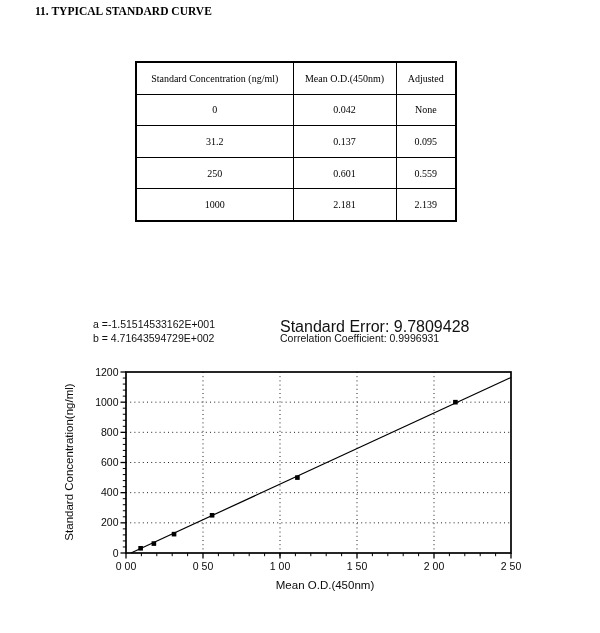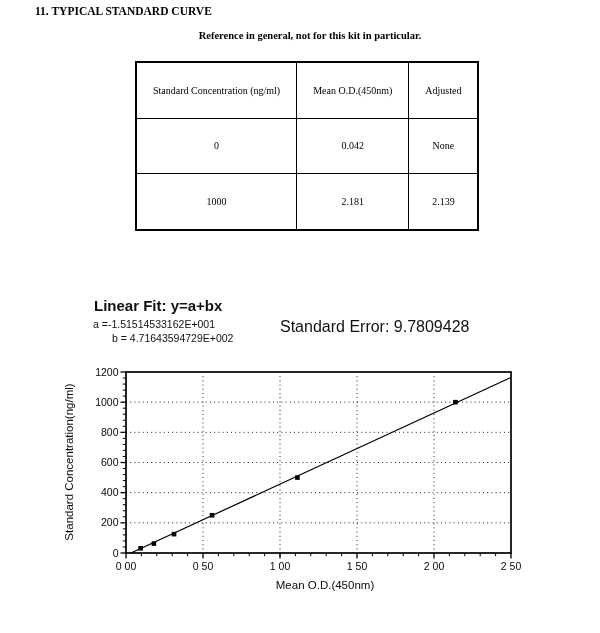--- a/index.html
+++ b/index.html
@@ -15,48 +15,47 @@
   .doc-subtitle {
     position:absolute; left:310px; top:30px; transform:translateX(-50%);
     font-size:10.5px; font-weight:bold; white-space:nowrap;
   }
   table.standards {
     position:absolute; left:135px; top:61px;
     border-collapse:collapse; table-layout:fixed;
     border:2px solid #000; font-size:10px; text-align:center;
   }
   table.standards th, table.standards td {
-    border:1px solid #000; padding:16px; height:22.6px;
+    border:1px solid #000; padding:4px; height:22.6px;
     font-weight:normal; overflow:hidden; white-space:nowrap;
   }
   .col1 { width:157px; } .col2 { width:103px; } .col3 { width:60px; }
   .fit-text {
     position:absolute; white-space:nowrap;
     font-family:"Liberation Sans","DejaVu Sans",sans-serif; color:#111;
   }
   .fit-heading { left:94px; top:297px; font-size:15px; font-weight:600; }
   .fit-a  { left:93px;  top:318px; font-size:10.5px; }
-  .fit-b  { left:93px;  top:331.5px; font-size:10.5px;margin-left:19px; }
+  .fit-b  { left:93px;  top:331.5px; font-size:10.5px; }
   .fit-se { left:280px; top:318px; font-size:16px; }
   .fit-cc { left:280px; top:331.5px; font-size:10.5px; }
   svg.curve-chart { position:absolute; left:0; top:350px; }
   svg.curve-chart text {
     font-family:"Liberation Sans","DejaVu Sans",sans-serif; fill:#0a0a0a;
   }
   .tick-label { font-size:10.5px; }
   .axis-title { font-size:11.5px; }
 </style>
 </head>
 <body>
 
 <div class="page">
 
   <div class="doc-title">11. TYPICAL STANDARD CURVE</div>
 
-  <div class="doc-subtitle">Reference in general, not for this kit in particular.</div>
 
   <table class="standards">
     <colgroup>
       <col class="col1">
         <col class="col2">
         <col class="col3">
     </colgroup>
     <thead>
         <tr>
           <th>Standard Concentration (ng/ml)</th>
@@ -64,31 +63,41 @@
           <th>Adjusted</th>
         </tr>
       </thead>
     <tbody>
         <tr>
           <td>0</td>
           <td>0.042</td>
           <td>None</td>
         </tr>
         <tr>
+          <td>31.2</td>
+          <td>0.137</td>
+          <td>0.095</td>
+        </tr>
+        <tr>
+          <td>250</td>
+          <td>0.601</td>
+          <td>0.559</td>
+        </tr>
+        <tr>
           <td>1000</td>
           <td>2.181</td>
           <td>2.139</td>
         </tr>
       </tbody>
   </table>
 
-  <div class="fit-text fit-heading">Linear Fit: y=a+bx</div>
   <div class="fit-text fit-a">a =-1.51514533162E+001</div>
   <div class="fit-text fit-b">b = 4.71643594729E+002</div>
   <div class="fit-text fit-se">Standard Error: 9.7809428</div>
+  <div class="fit-text fit-cc">Correlation Coefficient: 0.9996931</div>
 
   <svg class="curve-chart" width="600" height="260" viewBox="0 350 600 260">
       <line x1="126" x2="511" y1="522.8333333333334" y2="522.8333333333334" stroke="#222" stroke-width="1" stroke-dasharray="1 3.2"></line>
       <line x1="126" x2="511" y1="492.6666666666667" y2="492.6666666666667" stroke="#222" stroke-width="1" stroke-dasharray="1 3.2"></line>
       <line x1="126" x2="511" y1="462.5" y2="462.5" stroke="#222" stroke-width="1" stroke-dasharray="1 3.2"></line>
       <line x1="126" x2="511" y1="432.33333333333337" y2="432.33333333333337" stroke="#222" stroke-width="1" stroke-dasharray="1 3.2"></line>
       <line x1="126" x2="511" y1="402.16666666666663" y2="402.16666666666663" stroke="#222" stroke-width="1" stroke-dasharray="1 3.2"></line>
       <line x1="203" x2="203" y1="372" y2="553" stroke="#222" stroke-width="1" stroke-dasharray="1 3.2"></line>
       <line x1="280" x2="280" y1="372" y2="553" stroke="#222" stroke-width="1" stroke-dasharray="1 3.2"></line>
       <line x1="357" x2="357" y1="372" y2="553" stroke="#222" stroke-width="1" stroke-dasharray="1 3.2"></line>

